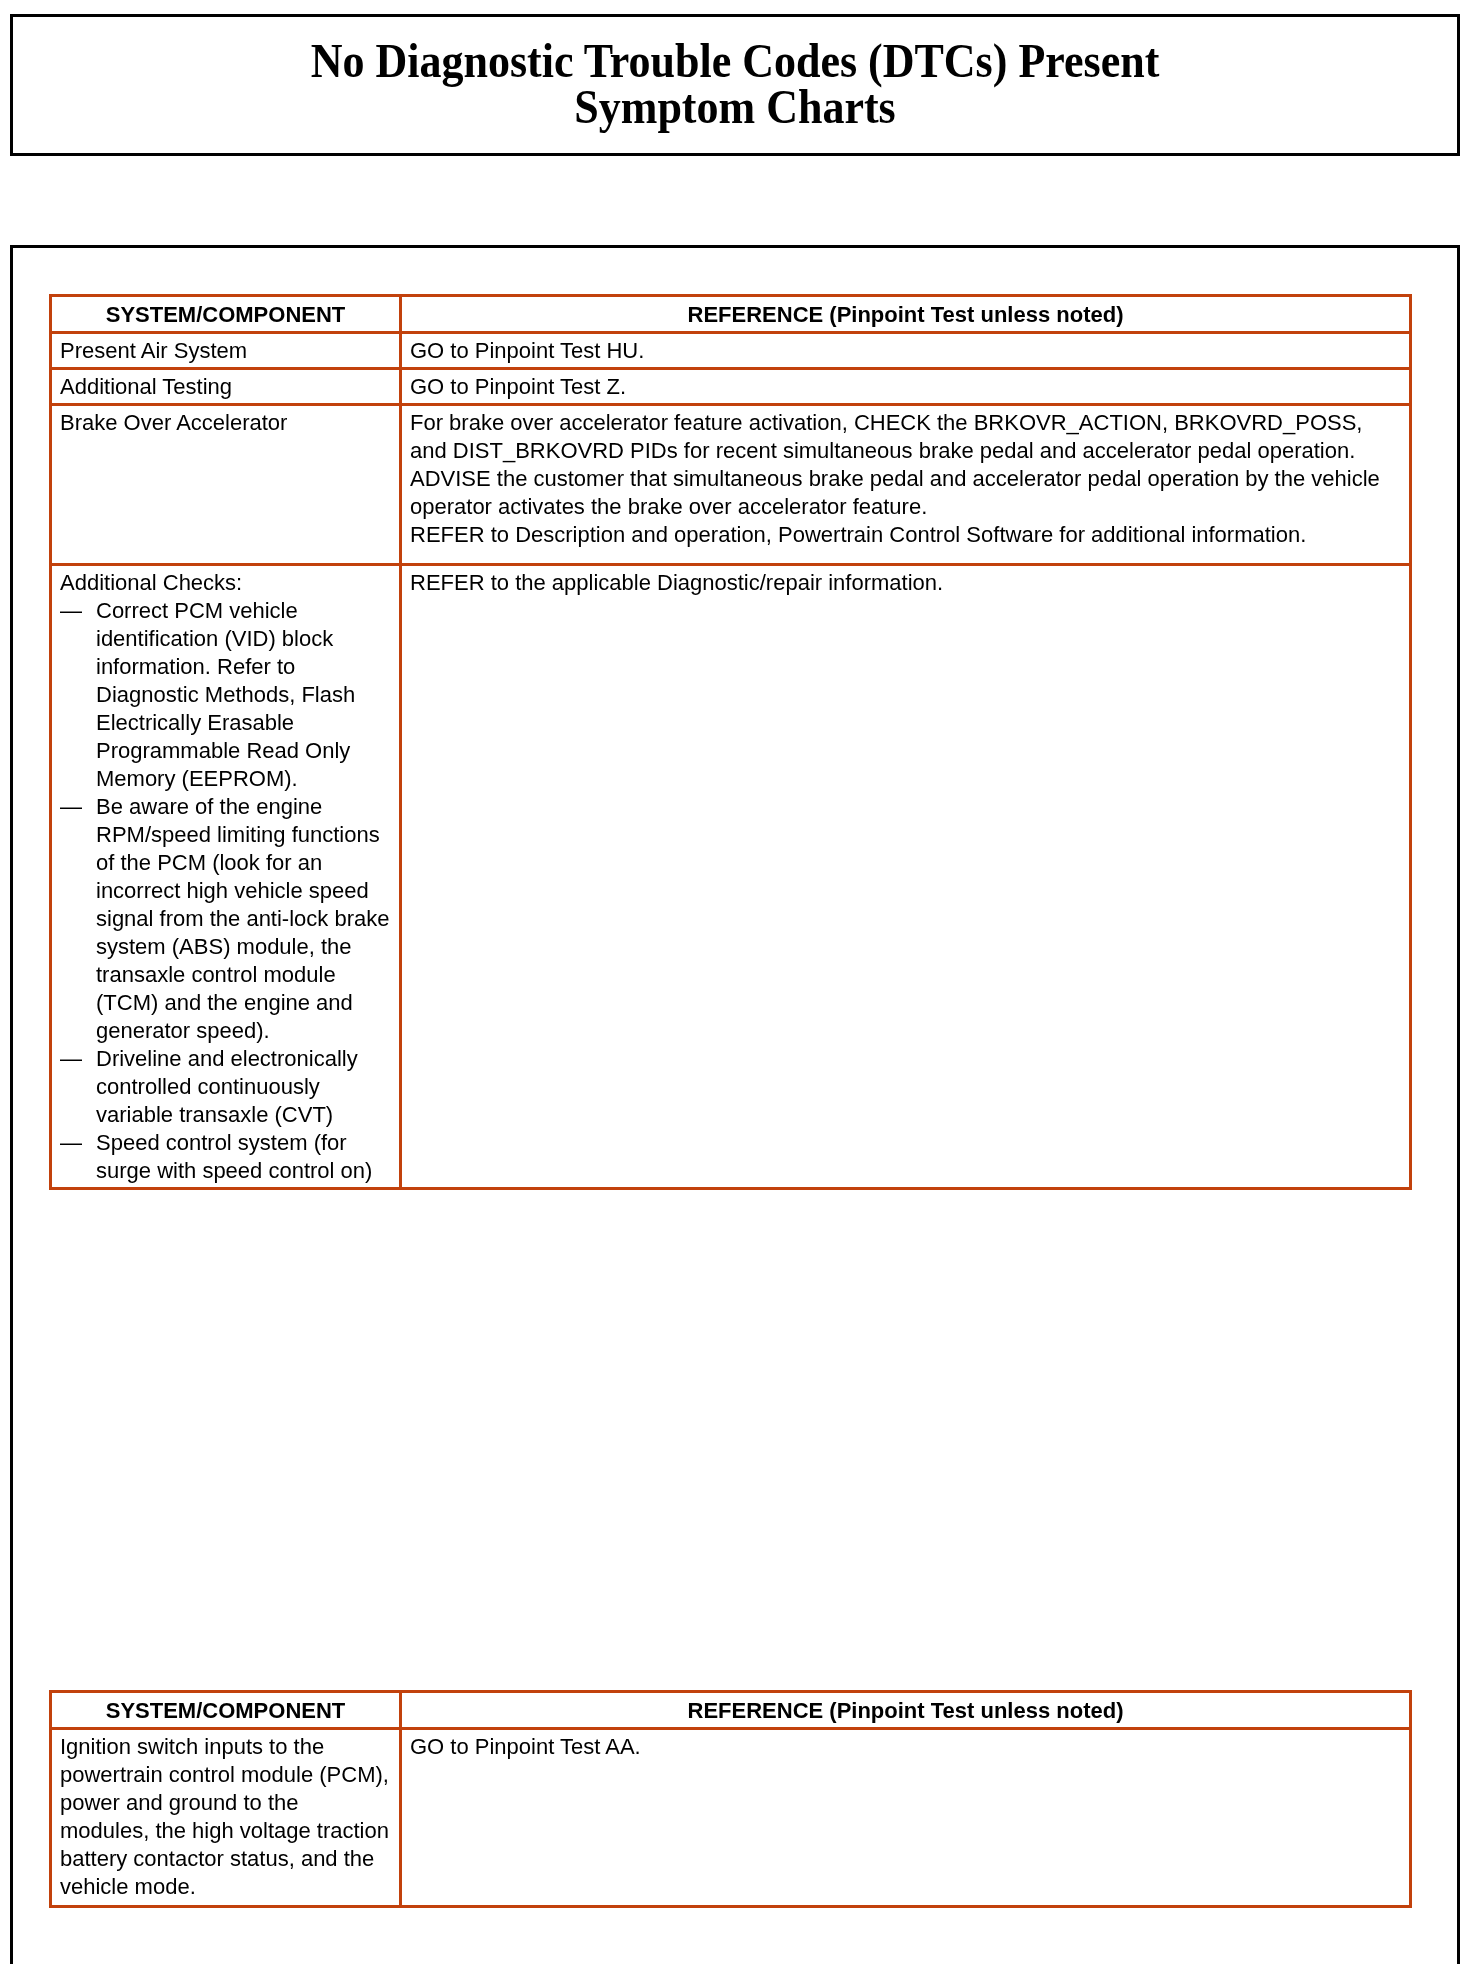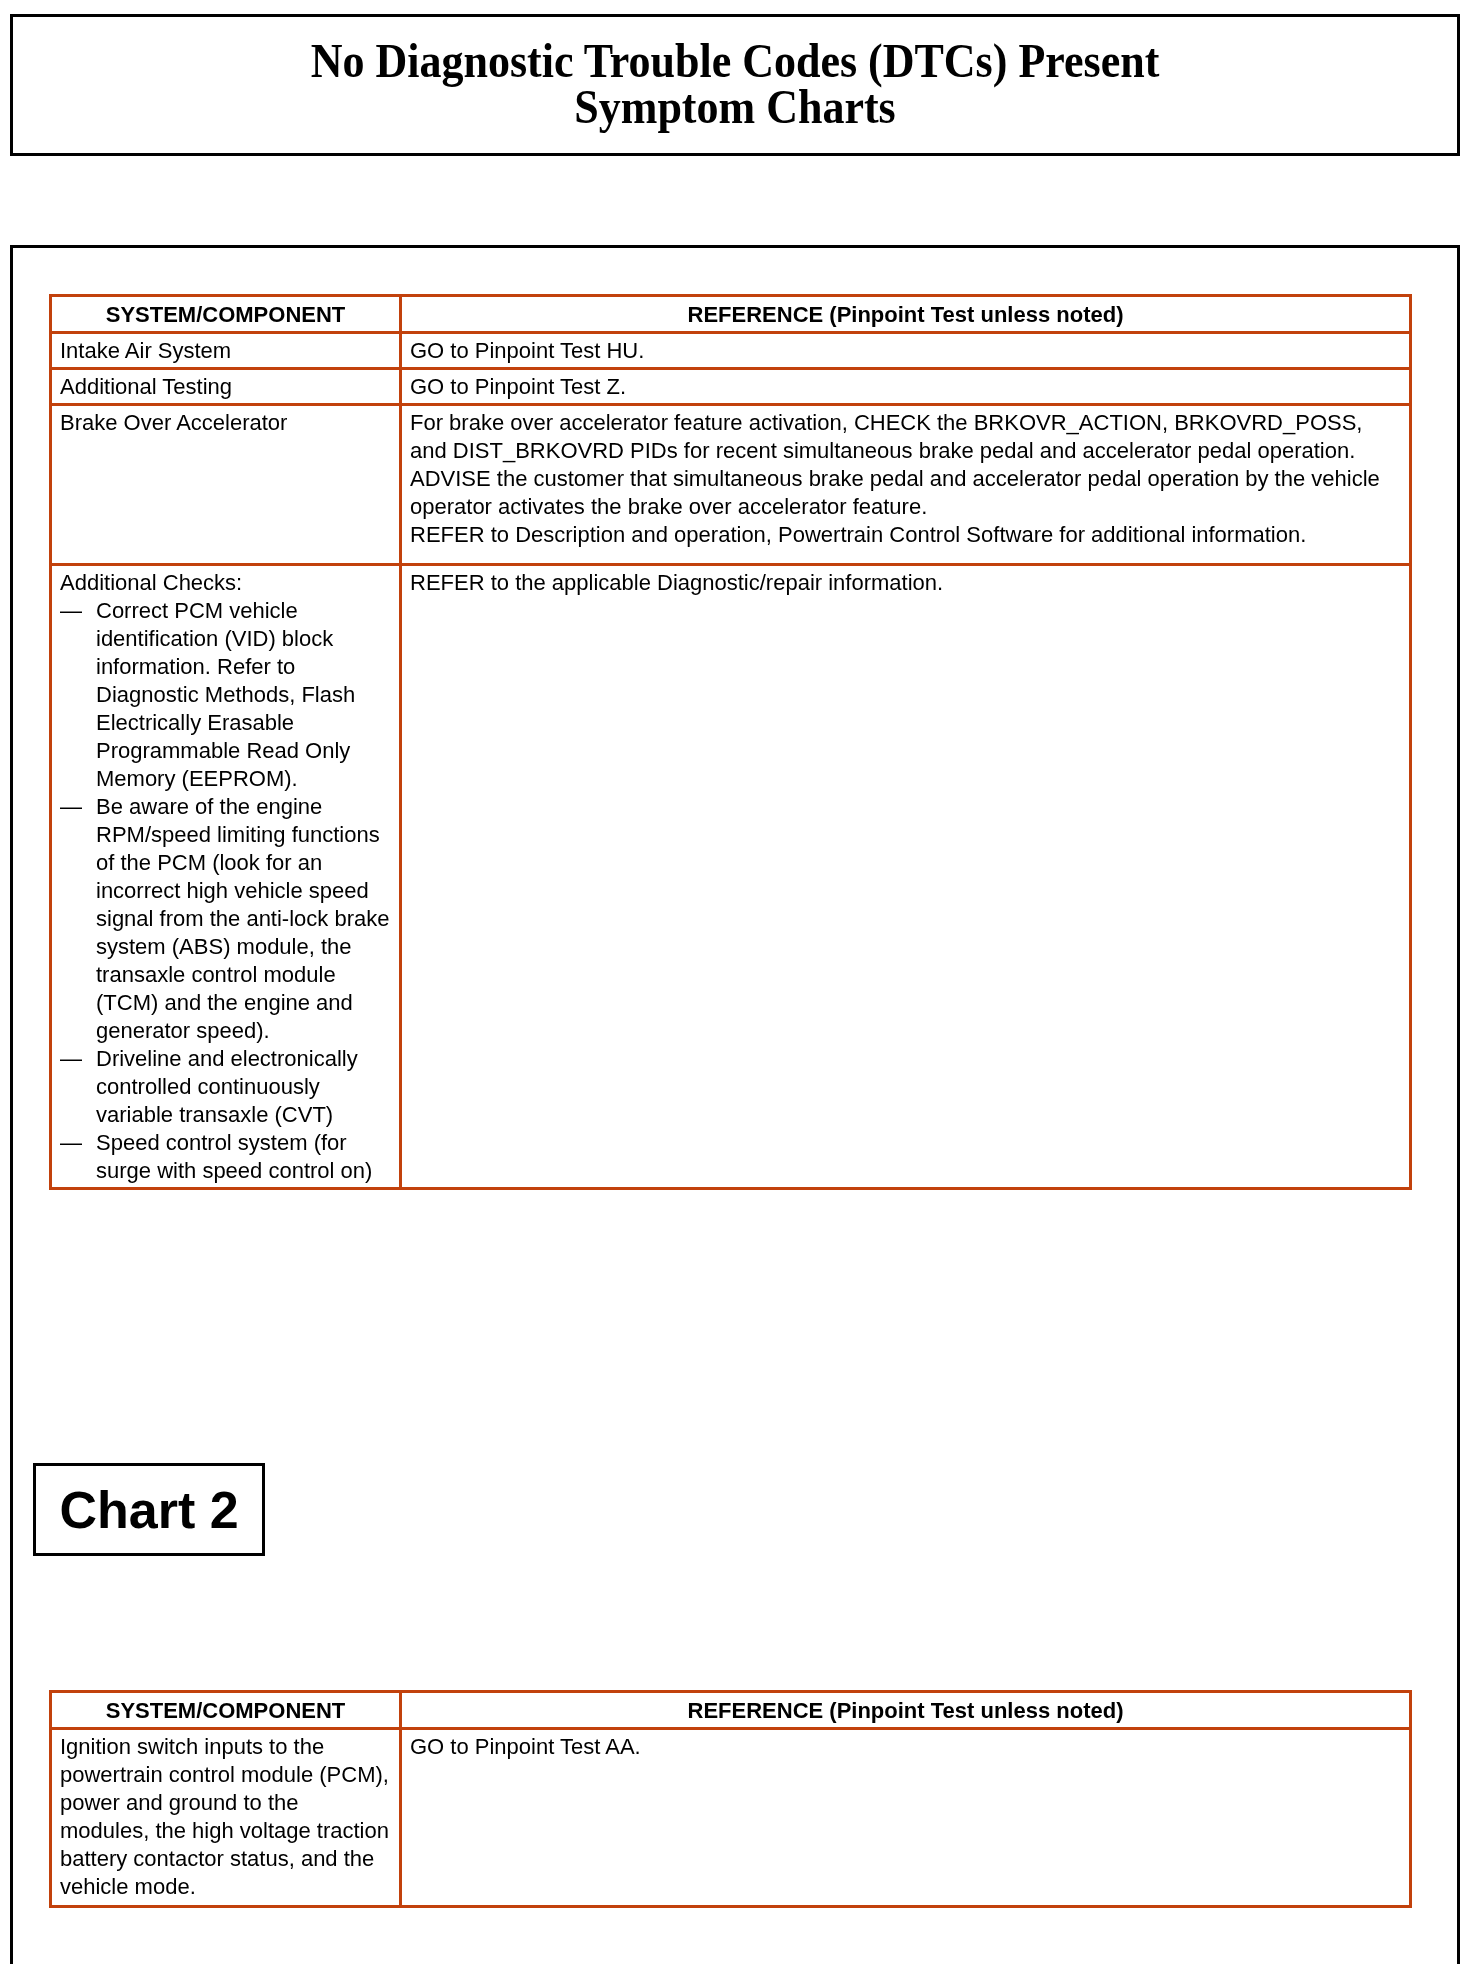--- a/index.html
+++ b/index.html
@@ -64,21 +64,21 @@
         <col class="c2">
       </colgroup>
     <thead>
       <tr>
         <th>SYSTEM/COMPONENT</th>
         <th>REFERENCE (Pinpoint Test unless noted)</th>
       </tr>
     </thead>
     <tbody>
       <tr>
-        <td>Intake Air System</td>
+        <td>Present Air System</td>
         <td>GO to Pinpoint Test HU.</td>
       </tr>
       <tr>
         <td>Additional Testing</td>
         <td>GO to Pinpoint Test Z.</td>
       </tr>
       <tr>
         <td>Brake Over Accelerator</td>
         <td style="padding-bottom:14px;">
           <div>For brake over accelerator feature activation, CHECK the BRKOVR_ACTION, BRKOVRD_POSS, and DIST_BRKOVRD PIDs for recent simultaneous brake pedal and accelerator pedal operation. ADVISE the customer that simultaneous brake pedal and accelerator pedal operation by the vehicle operator activates the brake over accelerator feature.</div>
@@ -93,23 +93,20 @@
             <li>Be aware of the engine RPM/speed limiting functions of the PCM (look for an incorrect high vehicle speed signal from the anti-lock brake system (ABS) module, the transaxle control module (TCM) and the engine and generator speed).</li>
             <li>Driveline and electronically controlled continuously variable transaxle (CVT)</li>
             <li>Speed control system (for surge with speed control on)</li>
           </ul>
         </td>
         <td>REFER to the applicable Diagnostic/repair information.</td>
       </tr>
     </tbody>
   </table>
 
-  <div class="chart-label-box">
-    <span class="chart-label">Chart 2</span>
-  </div>
 
 
   <table class="sym t2">
     <colgroup>
         <col class="c1">
         <col class="c2">
       </colgroup>
     <thead>
       <tr>
         <th>SYSTEM/COMPONENT</th>

